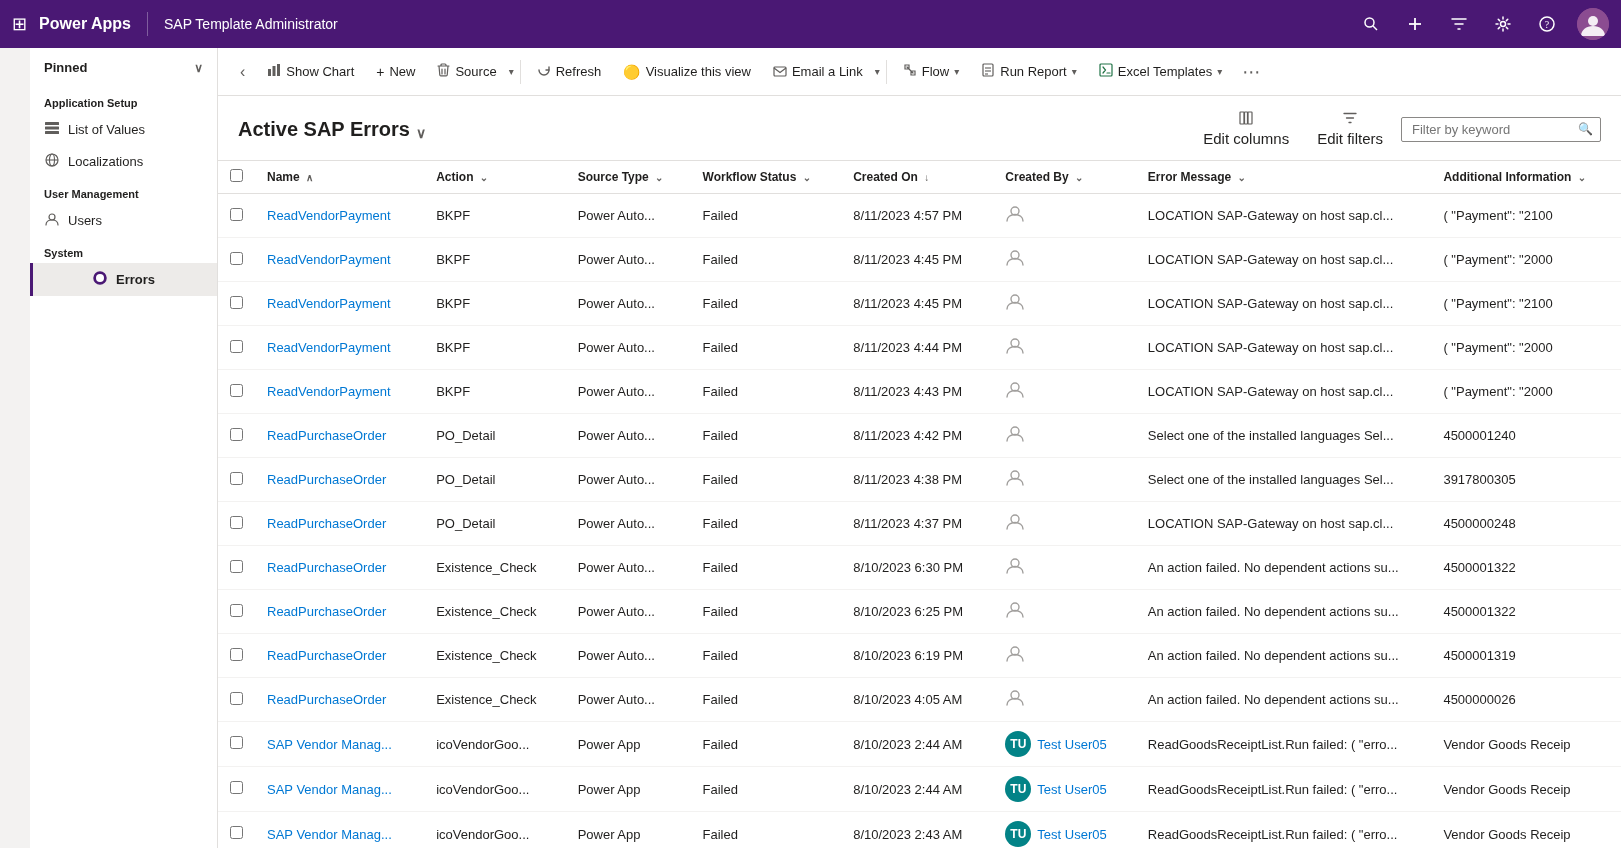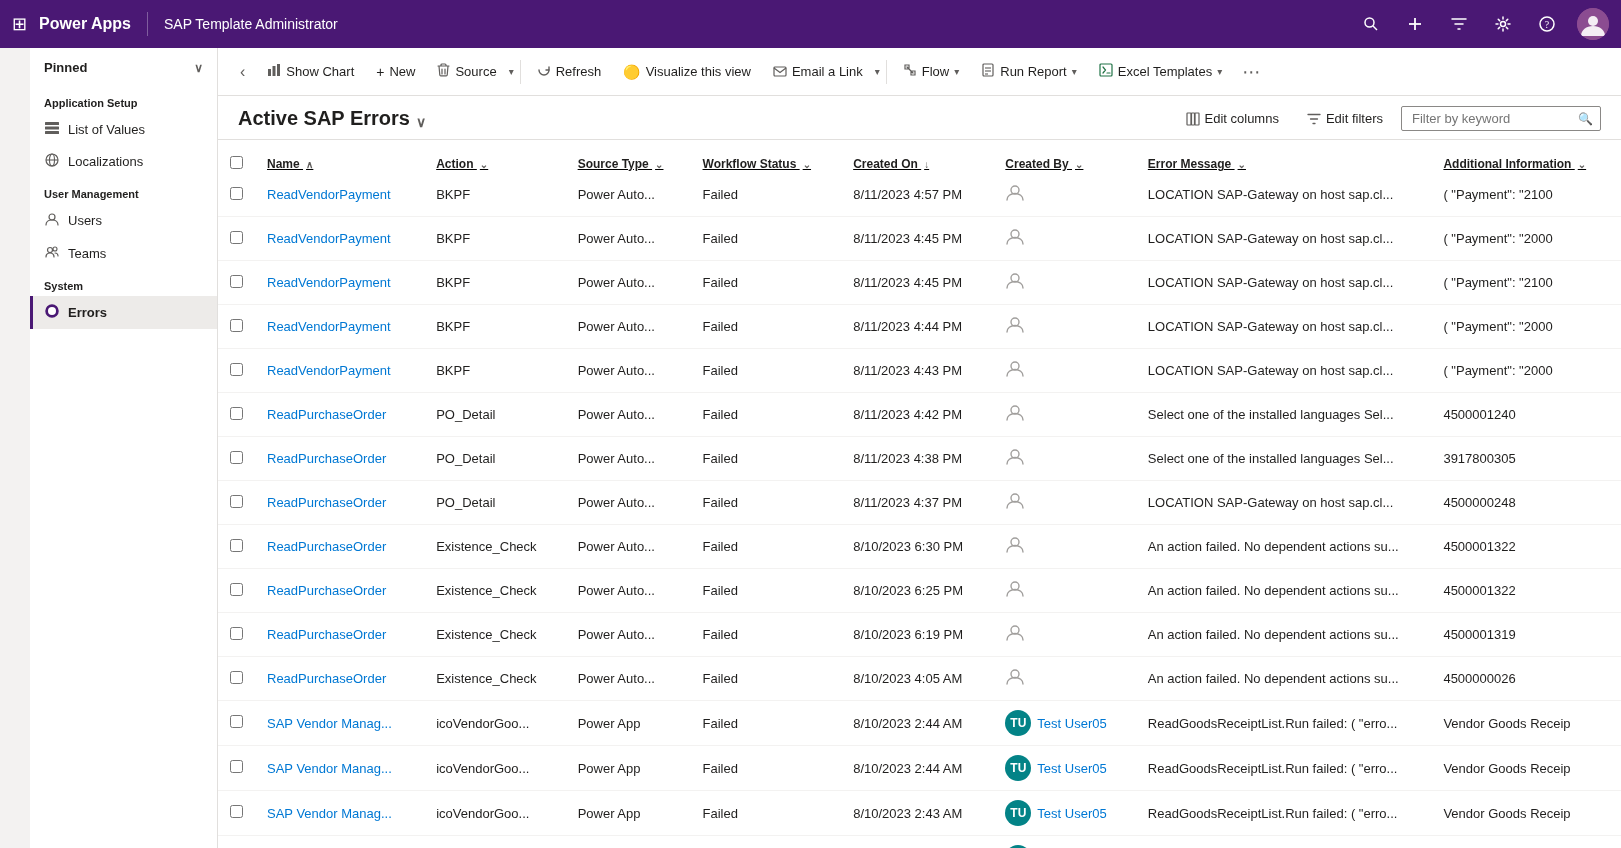--- a/index.html
+++ b/index.html
@@ -58,21 +58,21 @@
     .sidebar-item {
       display: flex;
       align-items: center;
       gap: 8px;
       padding: 8px 14px;
       cursor: pointer;
       color: #201f1e;
       font-size: 13px;
       position: relative;
     }
-    .sidebar-item.active { background: #edebe9; font-weight: 600; }
+    .sidebar-item.active { background: #edebe9; font-weight: 600; justify-content: center; }
     .sidebar-item.active::before {
       content: '';
       position: absolute;
       left: 0;
       top: 0;
       bottom: 0;
       width: 3px;
       background: #4a1874;
     }
     .sidebar-item-icon { font-size: 14px; width: 16px; text-align: center; }
@@ -133,43 +133,44 @@
     .view-header-actions { display: flex; align-items: center; gap: 8px; }
     .view-header-btn {
       display: flex;
       align-items: center;
       gap: 5px;
       padding: 5px 10px;
       border: none;
       background: none;
       cursor: pointer;
       border-radius: 2px;
-      font-size: 13px;
+      font-size: 15px;
       color: #201f1e;
       font-family: 'Segoe UI', sans-serif;
+      flex-direction: column;
     }
     .filter-search {
       border: 1px solid #8a8886;
       border-radius: 2px;
       padding: 4px 28px 4px 10px;
       font-size: 13px;
       outline: none;
       width: 200px;
       font-family: 'Segoe UI', sans-serif;
       color: #605e5c;
       background: white;
       position: relative;
     }
     .filter-search-wrap { position: relative; }
     .filter-search-wrap .search-icon { position: absolute; right: 8px; top: 50%; transform: translateY(-50%); font-size: 12px; color: #605e5c; }
 
     
     .table-container { flex: 1; overflow: auto; }
     table { width: 100%; border-collapse: collapse; background: white; }
-    thead { position: sticky; top: 8px; z-index: 10; text-decoration: underline; }
+    thead { position: sticky; top: 0; z-index: 10; }
     thead tr { background: white; border-bottom: 1px solid #e1dfdd; }
     th {
       padding: 8px 12px;
       text-align: left;
       font-size: 12px;
       font-weight: 600;
       color: #201f1e;
       white-space: nowrap;
       border-right: none;
       cursor: pointer;
@@ -261,29 +262,20 @@
           <span>Localizations</span>
         </div>
         <div class="sidebar-section-title">User Management</div>
         <div class="sidebar-item">
           <span class="sidebar-item-icon"><svg width="14" height="14" viewBox="0 0 14 14" fill="none">
               <circle cx="7" cy="5" r="3" stroke="#605e5c" stroke-width="1.2"></circle>
               <path d="M1 13c0-3.3 2.7-5 6-5s6 1.7 6 5" stroke="#605e5c" stroke-width="1.2" stroke-linecap="round"></path>
             </svg></span>
           <span>Users</span>
         </div>
-        <div class="sidebar-item">
-          <span class="sidebar-item-icon"><svg width="14" height="14" viewBox="0 0 14 14" fill="none">
-              <circle cx="5" cy="5" r="2.5" stroke="#605e5c" stroke-width="1.2"></circle>
-              <circle cx="10" cy="4" r="2" stroke="#605e5c" stroke-width="1.1"></circle>
-              <path d="M1 12c0-2.8 1.8-4 4-4s4 1.2 4 4" stroke="#605e5c" stroke-width="1.2" stroke-linecap="round"></path>
-              <path d="M10 8c1.7 0 3 .9 3 3" stroke="#605e5c" stroke-width="1.1" stroke-linecap="round"></path>
-            </svg></span>
-          <span>Teams</span>
-        </div>
         <div class="sidebar-section-title">System</div>
         <div class="sidebar-item active">
           <span class="sidebar-item-icon"><svg width="14" height="14" viewBox="0 0 14 14" fill="none">
               <circle cx="7" cy="7" r="6" stroke="#4a1874" stroke-width="1.5" fill="#4a1874"></circle>
               <circle cx="7" cy="7" r="4" fill="white"></circle>
             </svg></span>
           <span>Errors</span>
         </div>
       </div>
   </div>

